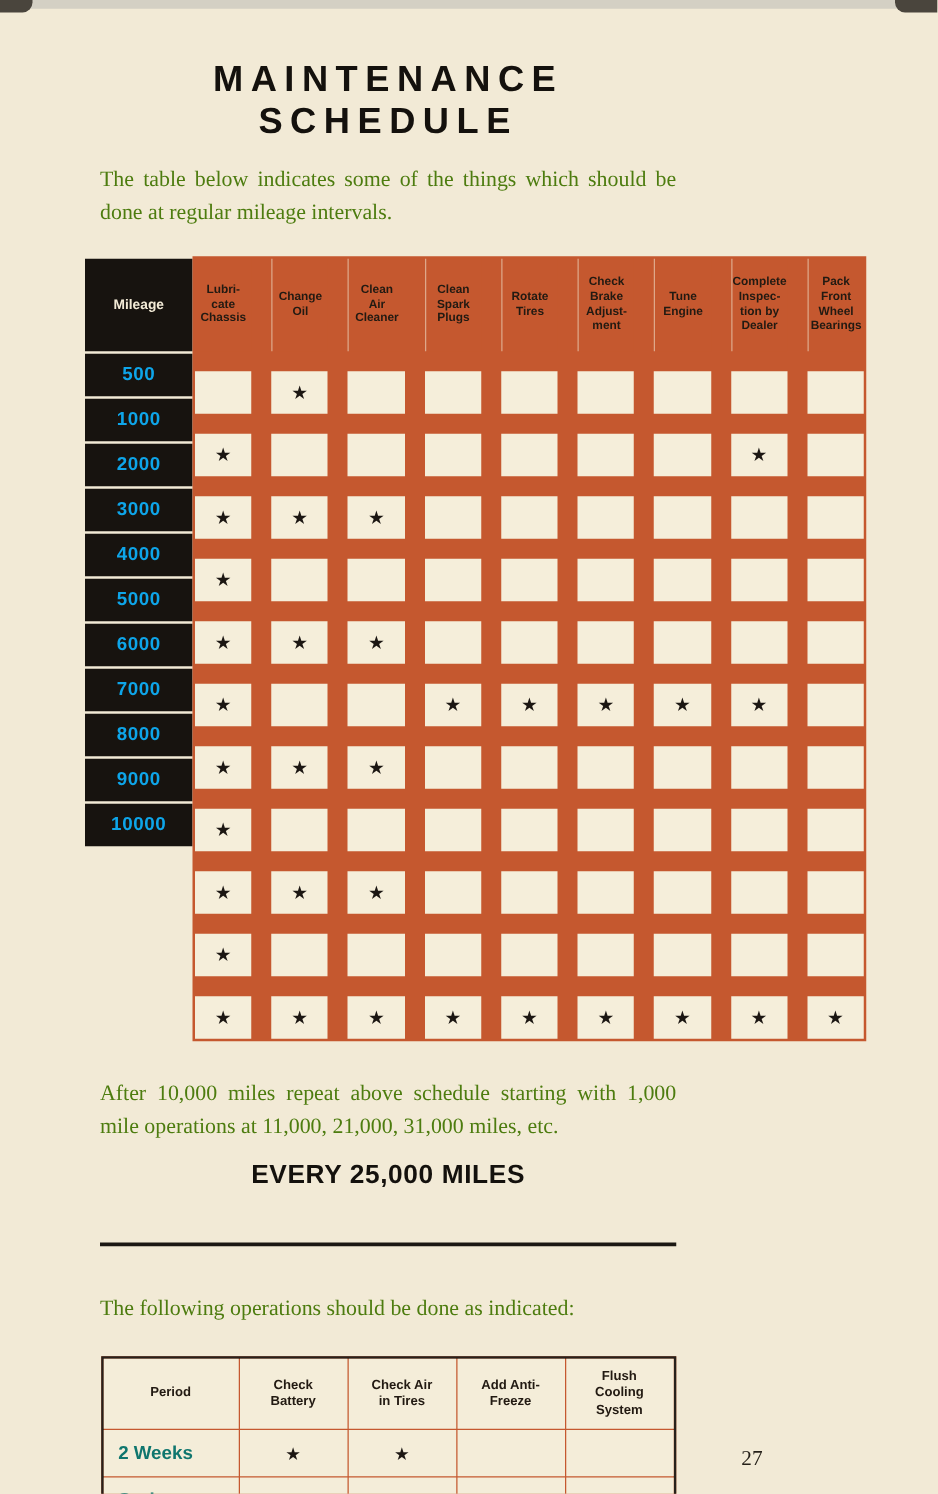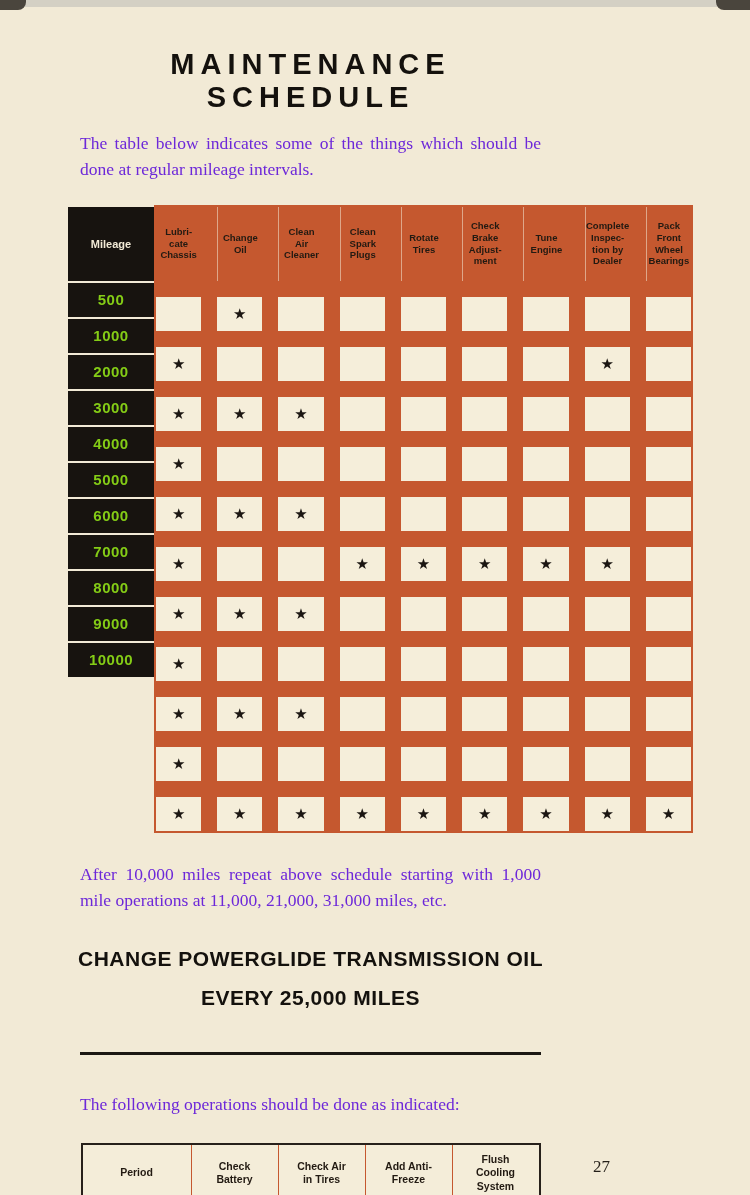--- a/index.html
+++ b/index.html
@@ -21,21 +21,21 @@
 
   .page{
     box-sizing:border-box;
     width:610px;height:1195px;
     padding:48px 57px 0 68px;
     position:relative;
   }
   .serif{
     font-family:"Liberation Serif",serif;
     font-size:17.5px;line-height:1.5;
-    color:#6d28d9;
+    color:#4d7c0f;
     text-align:justify;
     margin:0 12px;
   }
   h1.title{
     font-family:"Liberation Sans",sans-serif;
     font-weight:900;
     font-size:29px;
     letter-spacing:6px;
     text-align:center;
     margin:0 0 16px 0;
@@ -54,21 +54,21 @@
     margin-top:2px;
   }
   .mhead{
     height:74px;margin-bottom:2px;
     background:#17130f;color:#f2ead6;
     font-size:11px;font-weight:bold;
     display:flex;align-items:center;justify-content:center;
   }
   .mcell{
     height:34px;margin-bottom:2px;
-    background:#17130f;color:#84cc16;
+    background:#17130f;color:#0ea5e9;
     font-size:15px;font-weight:bold;letter-spacing:.5px;
     display:flex;align-items:center;justify-content:center;
   }
   .data-grid-wrap{
     flex:1;
     background:#c5582f;
     padding:2px;
   }
   .data-grid{
     display:grid;
@@ -298,21 +298,20 @@
           <div class="cell">★</div>
           <div class="cell">★</div>
           <div class="cell">★</div>
           <div class="cell">★</div>
         </div>
     </div>
   </div>
 
   <p class="serif after-note">After 10,000 miles repeat above schedule starting with 1,000 mile operations at 11,000, 21,000, 31,000 miles, etc.</p>
 
-  <div class="powerglide">CHANGE POWERGLIDE TRANSMISSION OIL</div>
   <div class="powerglide second">EVERY 25,000 MILES</div>
 
   <hr class="divider">
 
   <p class="serif following">The following operations should be done as indicated:</p>
 
   <div class="stable" id="second-grid">
       <div class="shcell">Period</div>
       <div class="shcell">Check
 Battery</div>

